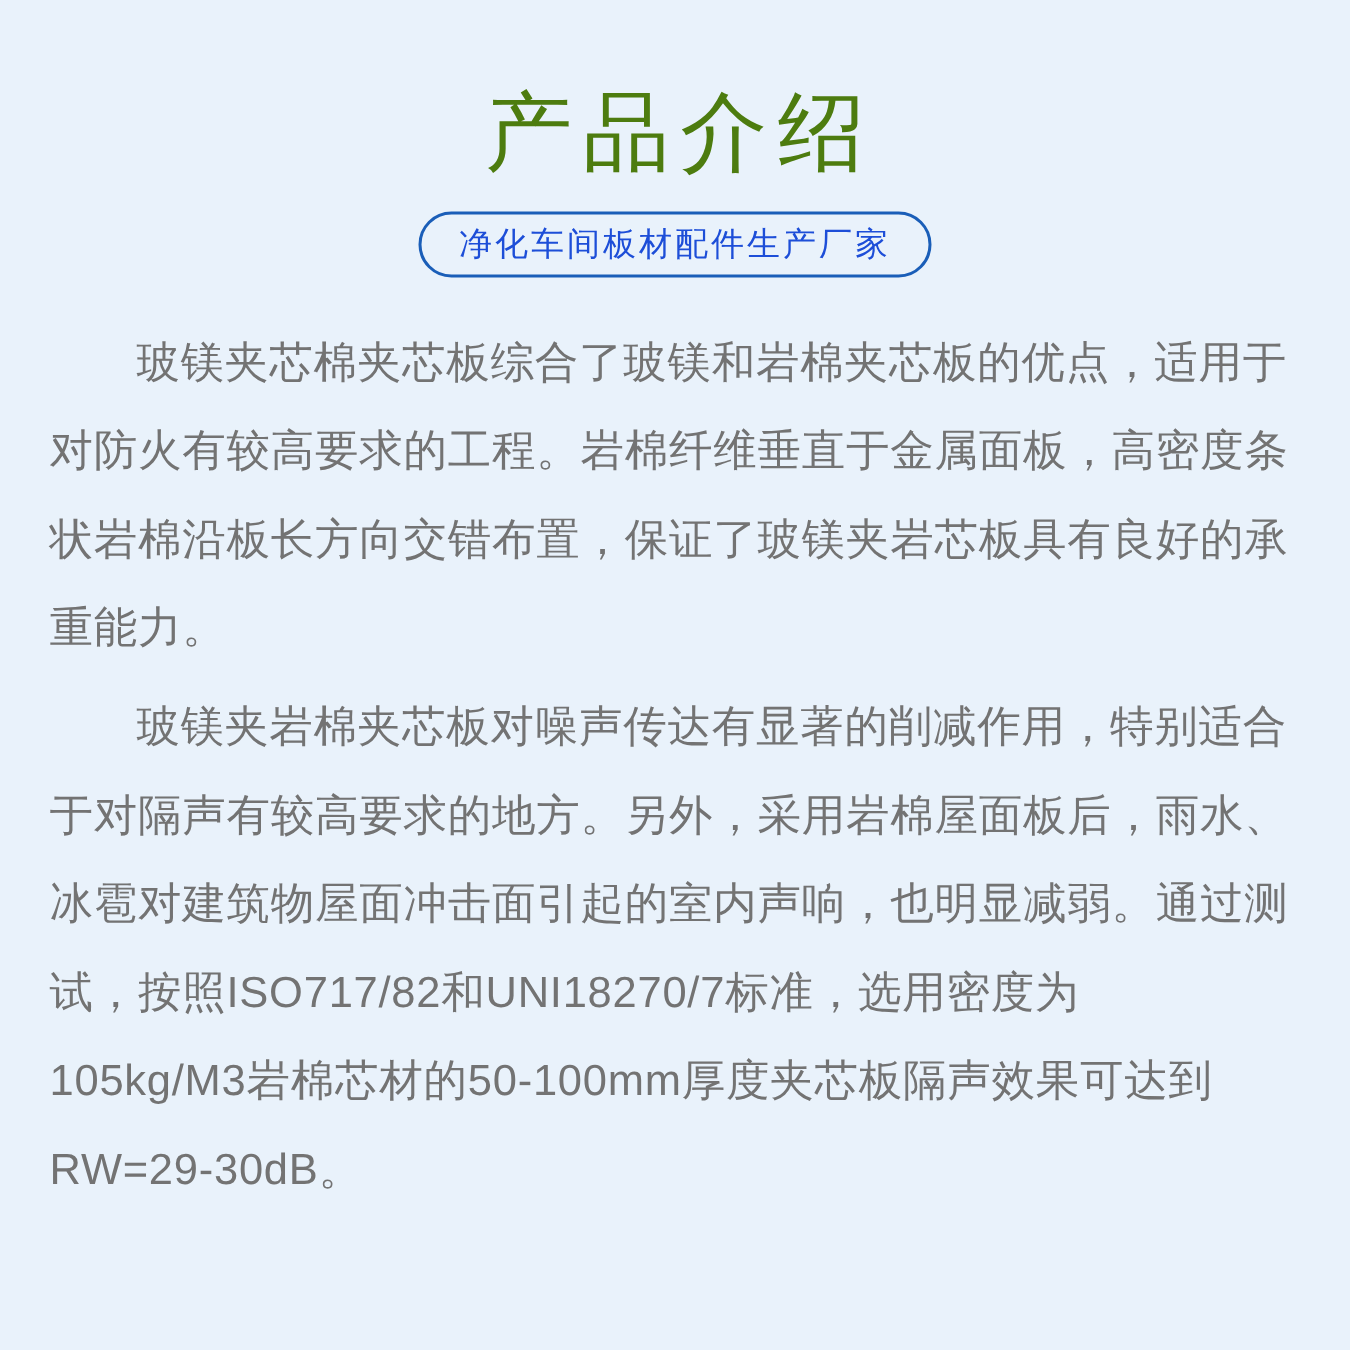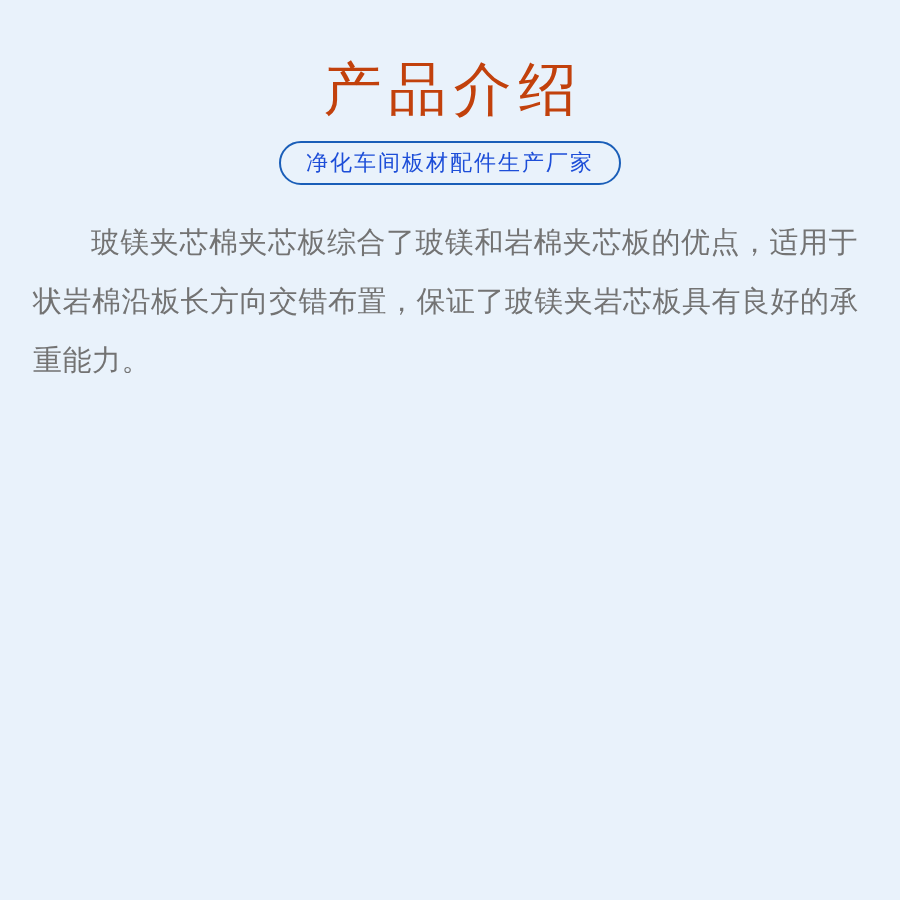--- a/index.html
+++ b/index.html
@@ -15,21 +15,21 @@
   }
   .header {
     text-align: center;
     padding-top: 50px;
   }
   .page-title {
     margin: 0;
     font-size: 58px;
     line-height: 1.35;
     font-weight: 500;
-    color: #c2410c;
+    color: #4d7c0f;
     letter-spacing: 7px;
     text-indent: 7px; 
   }
   .subtitle-badge {
     display: inline-block;
     margin-top: 13px;
     border: 2px solid #1a5eb8;
     border-radius: 26px;
     padding: 6px 25px;
     font-size: 22px;
@@ -59,16 +59,25 @@
 <body>
 
 <div class="header">
   <h1 class="page-title">产品介绍</h1>
   <div class="subtitle-badge">净化车间板材配件生产厂家</div>
 </div>
 
 <div class="content">
   <div class="para">
     <div class="line indent">玻镁夹芯棉夹芯板综合了玻镁和岩棉夹芯板的优点，适用于</div>
+    <div class="line">对防火有较高要求的工程。岩棉纤维垂直于金属面板，高密度条</div>
     <div class="line">状岩棉沿板长方向交错布置，保证了玻镁夹岩芯板具有良好的承</div>
     <div class="line">重能力。</div>
+  </div>
+  <div class="para">
+    <div class="line indent">玻镁夹岩棉夹芯板对噪声传达有显著的削减作用，特别适合</div>
+    <div class="line">于对隔声有较高要求的地方。另外，采用岩棉屋面板后，雨水、</div>
+    <div class="line">冰雹对建筑物屋面冲击面引起的室内声响，也明显减弱。通过测</div>
+    <div class="line">试，按照ISO717/82和UNI18270/7标准，选用密度为</div>
+    <div class="line">105kg/M3岩棉芯材的50-100mm厚度夹芯板隔声效果可达到</div>
+    <div class="line">RW=29-30dB。</div>
   </div>
 </div>
 
 </body></html>

